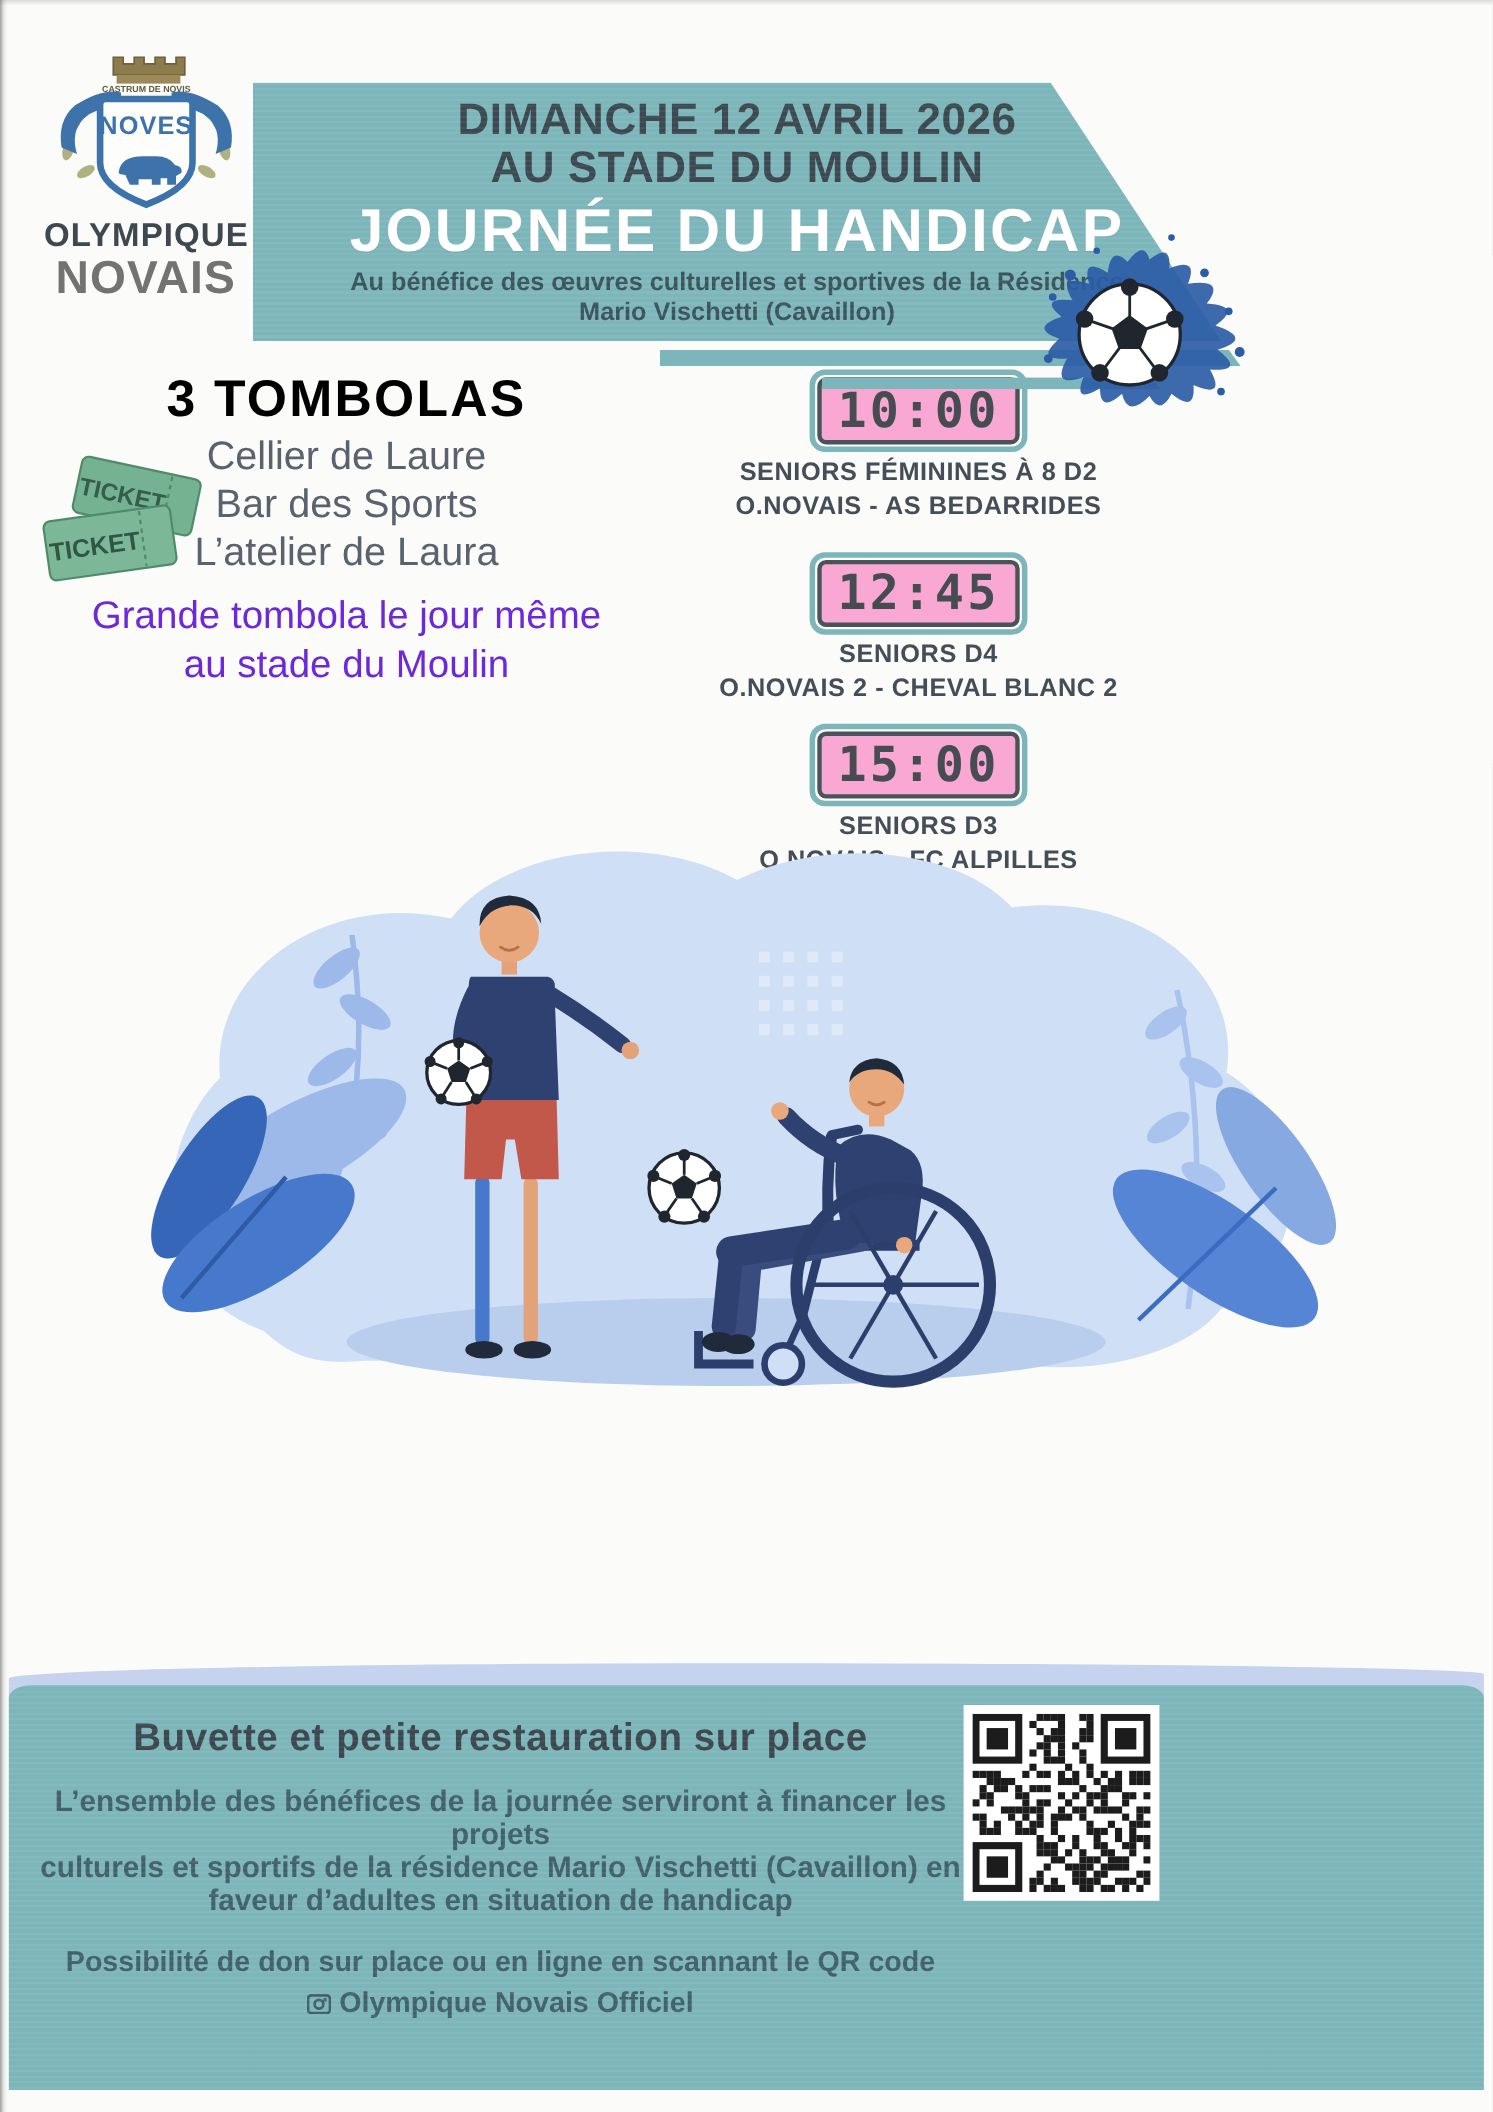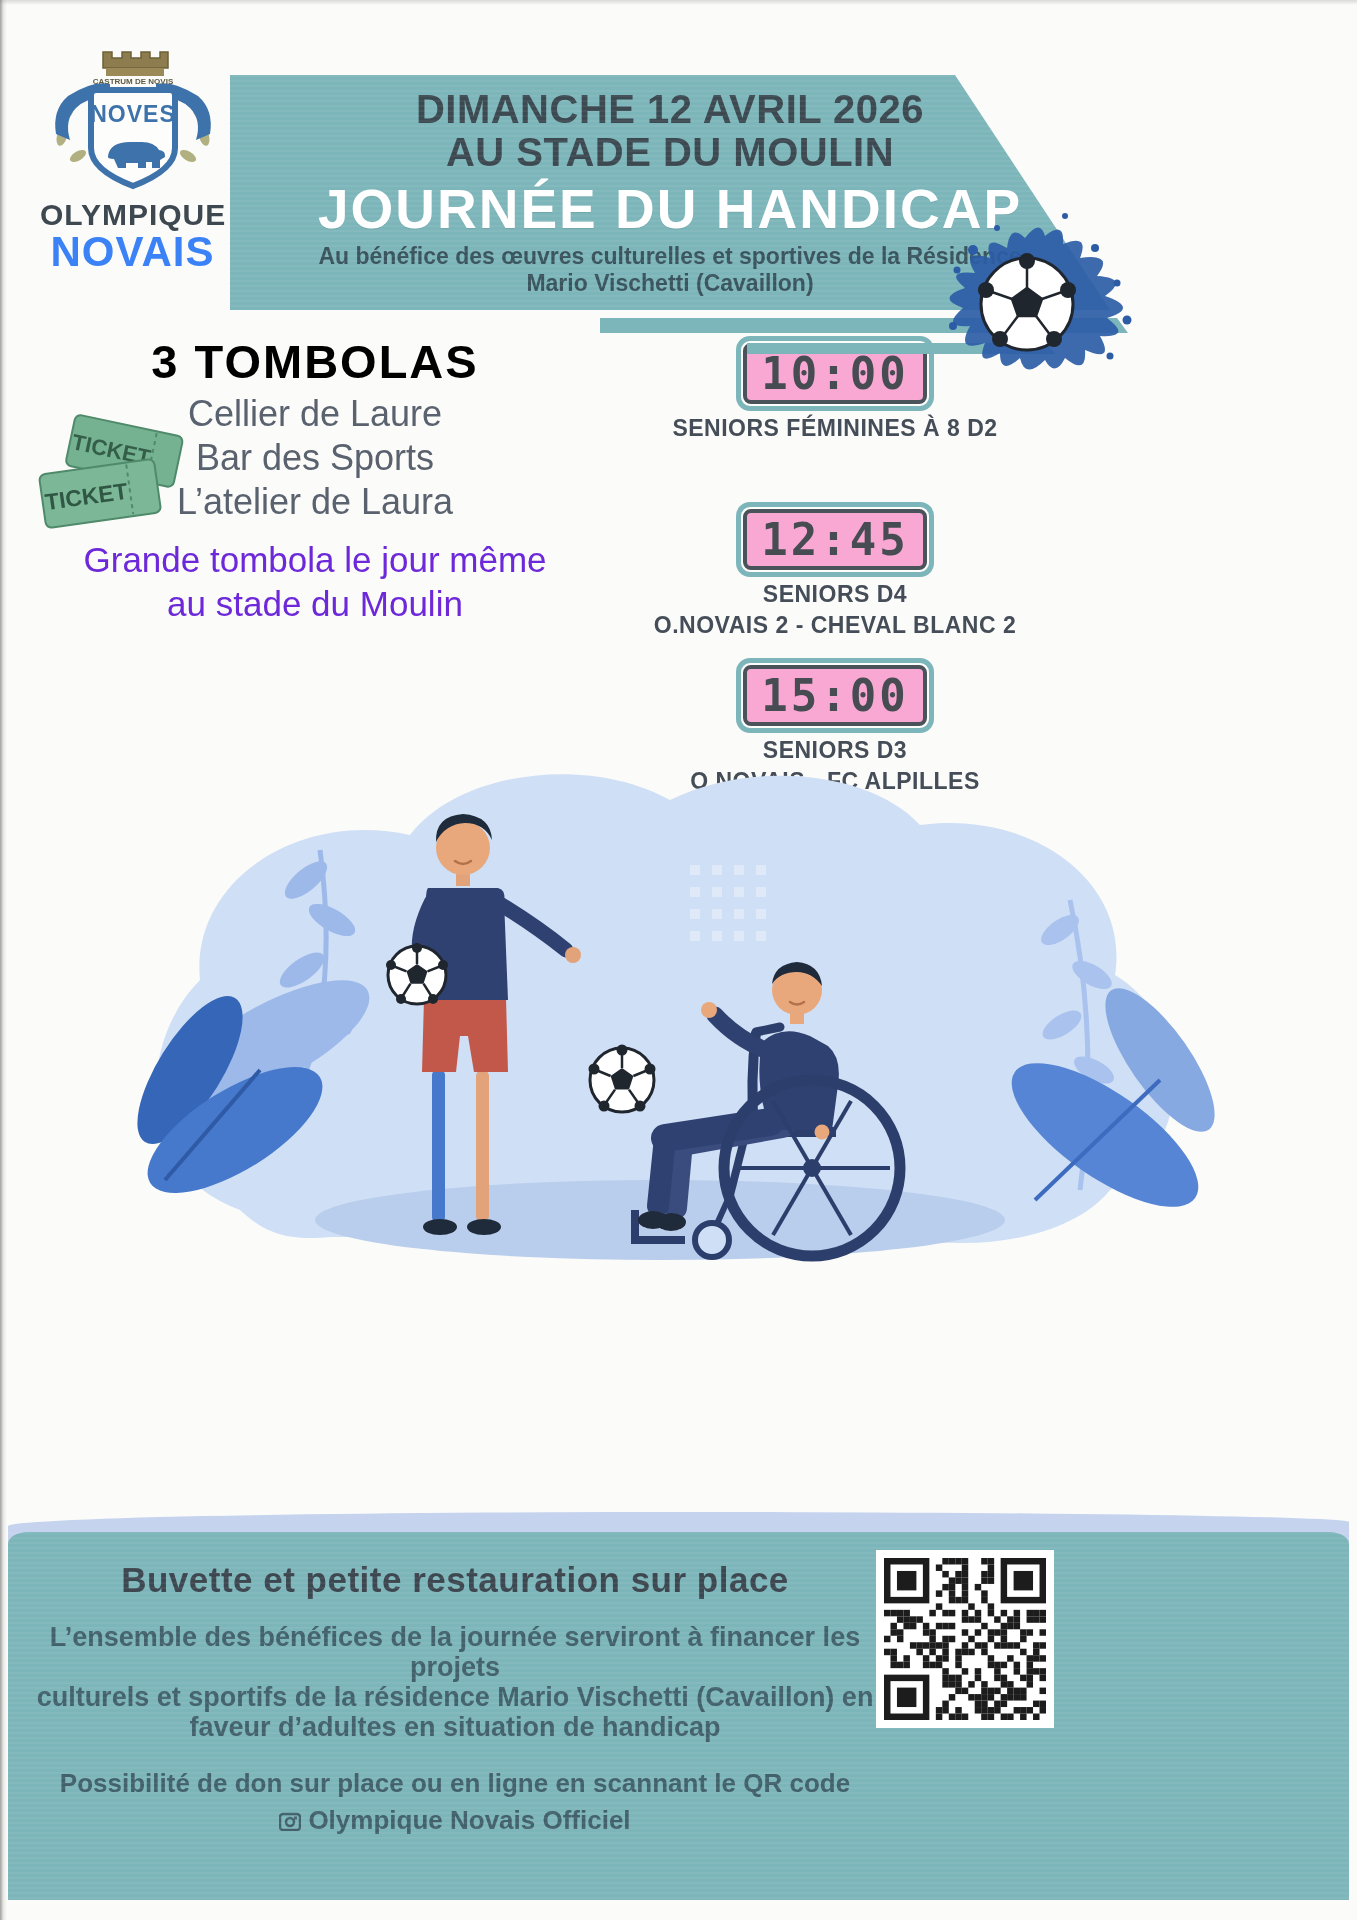--- a/index.html
+++ b/index.html
@@ -7,21 +7,21 @@
         font-family:"Liberation Sans",sans-serif;}
   .scan-edge-left{position:absolute;left:0;top:0;width:7px;height:100%;
         background:linear-gradient(90deg,rgba(70,70,70,.5),rgba(120,120,120,.15),transparent);}
   .scan-edge-top{position:absolute;left:0;top:0;width:100%;height:5px;
         background:linear-gradient(180deg,rgba(120,120,120,.25),transparent);}
 
   
   .logo{position:absolute;left:40px;top:44px;width:185px;text-align:center;}
   .crest{display:block;margin:0 auto;}
   .club-line1{font-size:30px;font-weight:800;color:#3e4850;letter-spacing:1px;margin-top:2px;}
-  .club-line2{font-size:42px;font-weight:900;color:#3b82f6;letter-spacing:1px;margin-top:-4px;}
+  .club-line2{font-size:42px;font-weight:900;color:#737373;letter-spacing:1px;margin-top:-4px;}
 
   
   .banner{position:absolute;left:230px;top:75px;width:880px;height:235px;background:#7db6ba;
           clip-path:polygon(0 0,725px 0,880px 100%,0 100%);text-align:center;z-index:1;}
   .banner:after{content:"";position:absolute;inset:0;
           background:repeating-linear-gradient(180deg,rgba(255,255,255,.05) 0 2px,transparent 2px 5px);}
   .date1{margin-top:12px;font-size:40px;font-weight:800;color:#3c4951;letter-spacing:.5px;}
   .date2{font-size:40px;font-weight:800;color:#3c4951;letter-spacing:.5px;margin-top:-2px;}
   .evt-title{font-size:55px;font-weight:900;color:#ffffff;letter-spacing:2px;margin-top:2px;
              text-shadow:0 1px 0 rgba(0,0,0,.08);}
@@ -172,20 +172,21 @@
   </div>
   <div class="tombola-note">
     <div>Grande tombola le jour même</div>
     <div>au stade du Moulin</div>
   </div>
 
   <div class="schedule">
     <div class="slot slot1">
       <div class="clock"><div class="clock-inner">10:00</div></div>
       <div class="cat">SENIORS FÉMININES À 8 D2</div>
+      <div class="match">O.NOVAIS - AS BEDARRIDES</div>
     </div>
     <div class="slot slot2">
       <div class="clock"><div class="clock-inner">12:45</div></div>
       <div class="cat">SENIORS D4</div>
       <div class="match">O.NOVAIS 2 - CHEVAL BLANC 2</div>
     </div>
     <div class="slot slot3">
       <div class="clock"><div class="clock-inner">15:00</div></div>
       <div class="cat">SENIORS D3</div>
       <div class="match">O.NOVAIS - FC ALPILLES</div>

